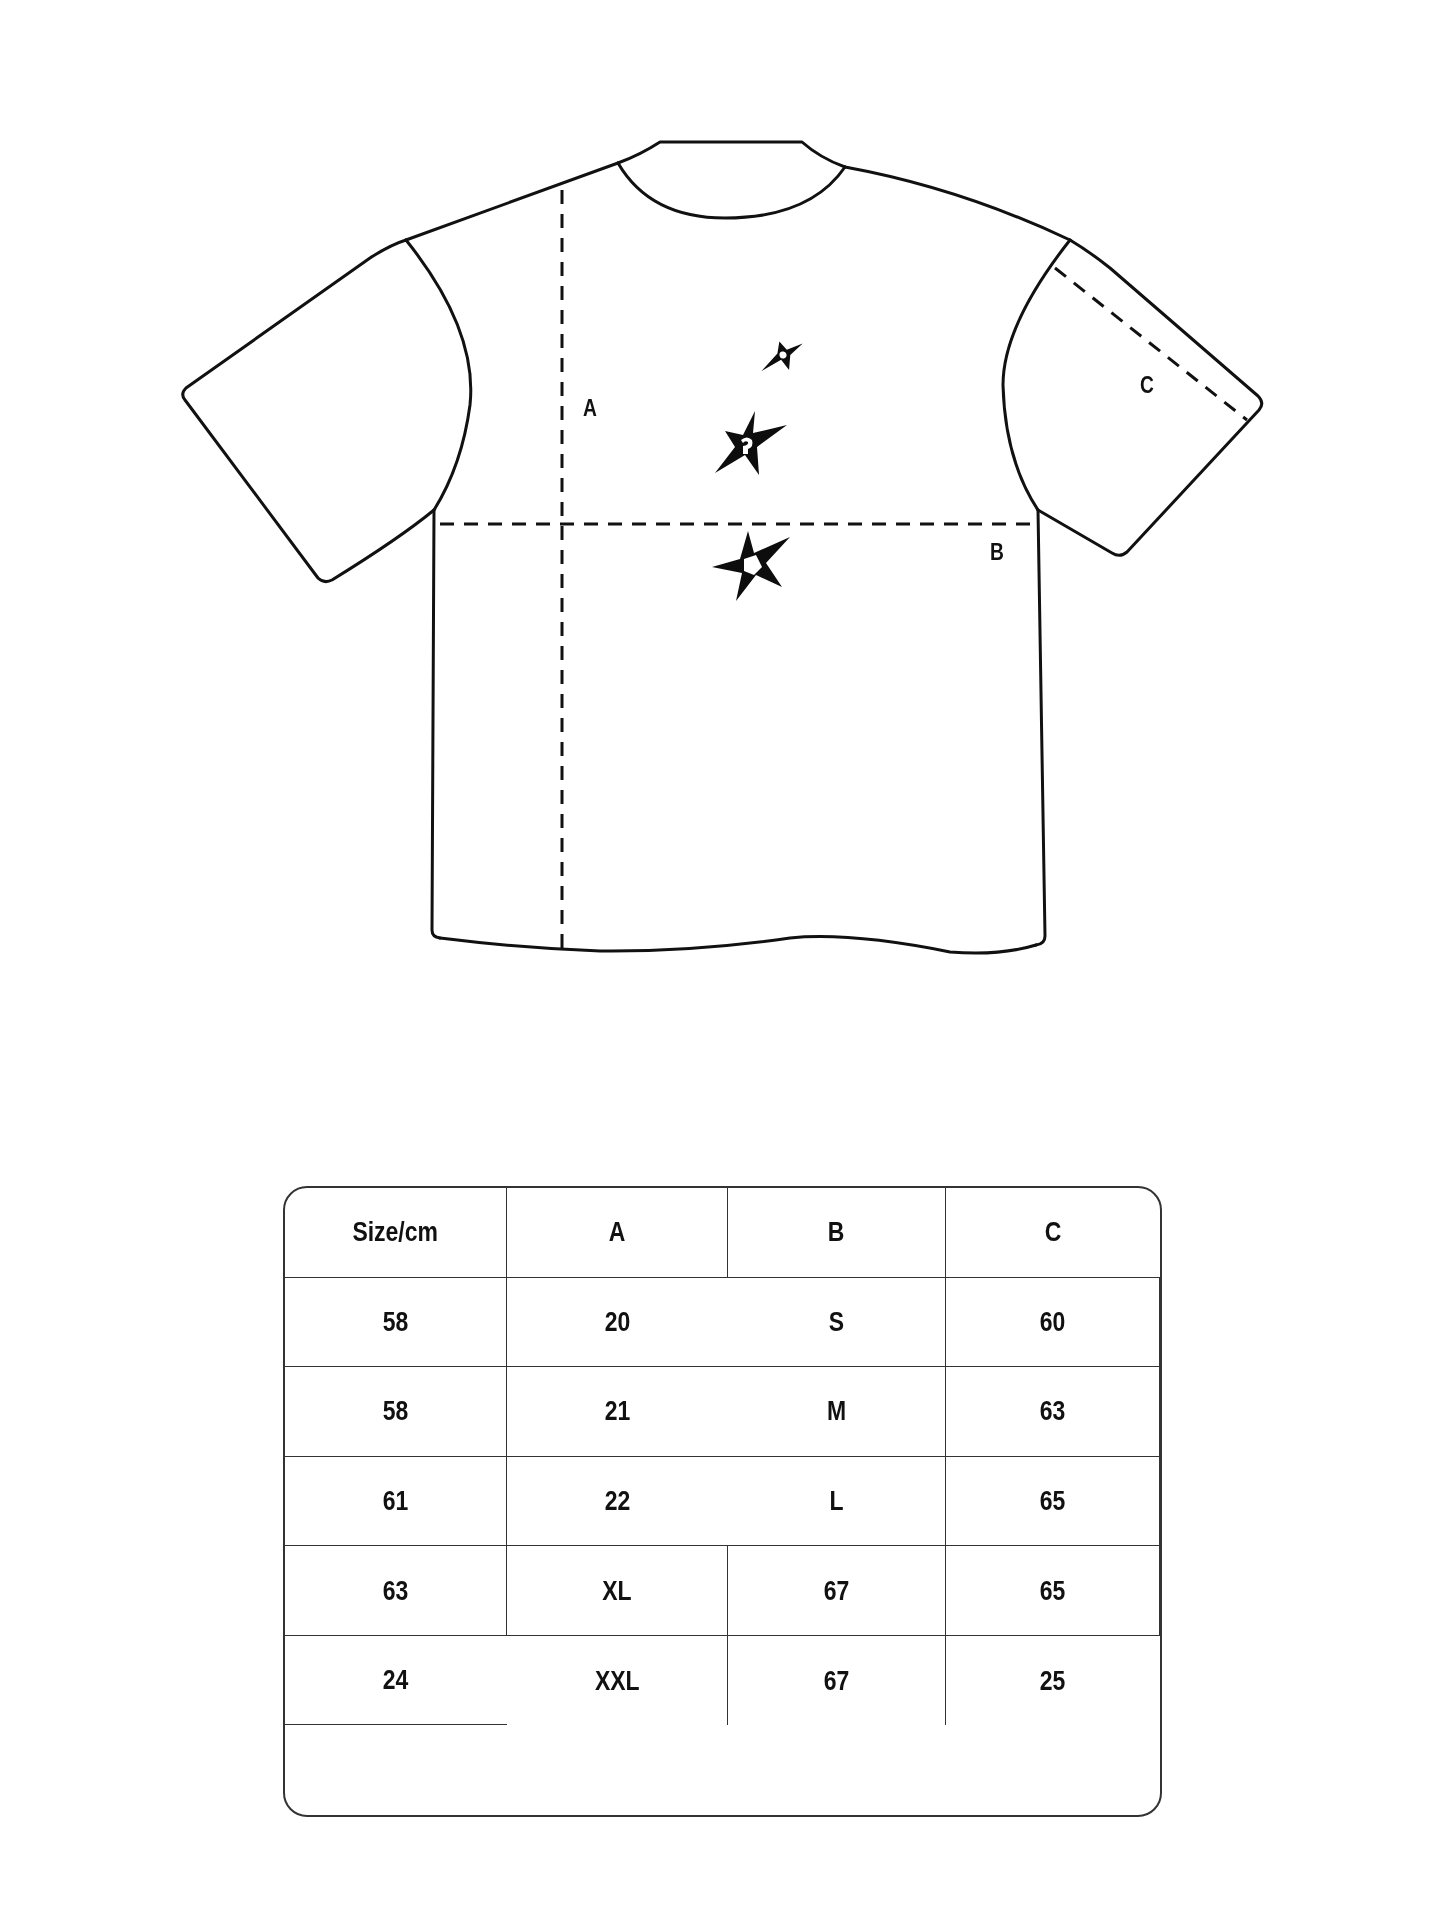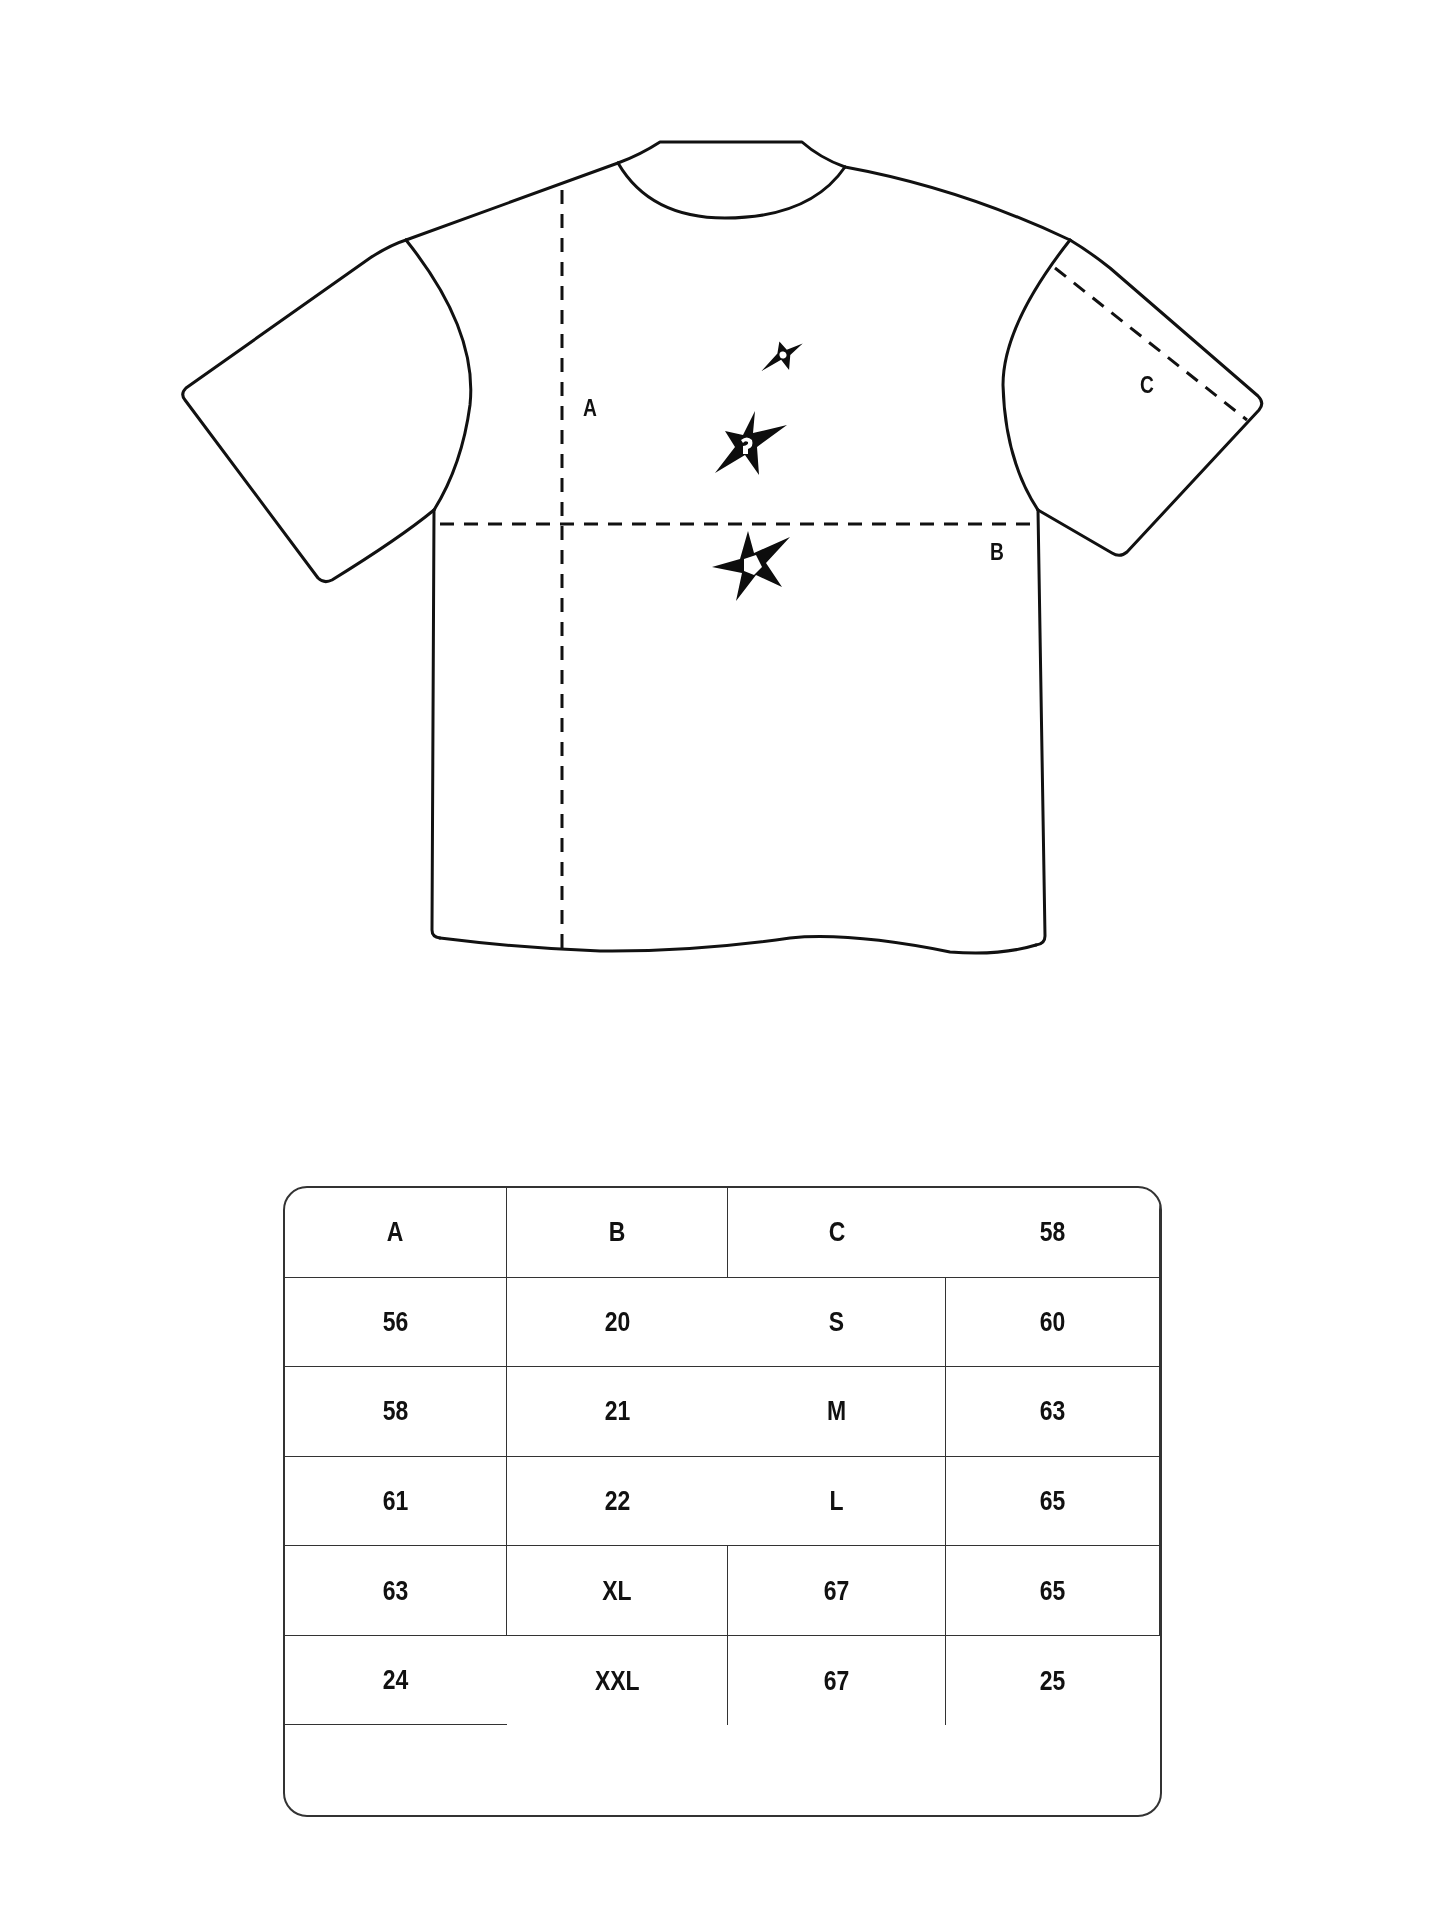--- a/index.html
+++ b/index.html
@@ -70,34 +70,34 @@
     </g>
   </svg>
   <div class="dim-label" style="left:583px; top:396px;">A</div>
   <div class="dim-label" style="left:990px; top:540px;">B</div>
   <div class="dim-label" style="left:1140px; top:373px;">C</div>
 </div>
 
 <div class="size-table">
 
   <div class="cell">
+      <span>Size/cm</span>
+    </div>
+  <div class="cell">
       <span>A</span>
     </div>
   <div class="cell">
       <span>B</span>
     </div>
   <div class="cell last-col">
       <span>C</span>
     </div>
 
   <div class="cell">
       <span>58</span>
-    </div>
-  <div class="cell">
-      <span>56</span>
     </div>
   <div class="cell last-col">
       <span>20</span>
     </div>
 
   <div class="cell">
       <span>S</span>
     </div>
   <div class="cell">
       <span>60</span>

